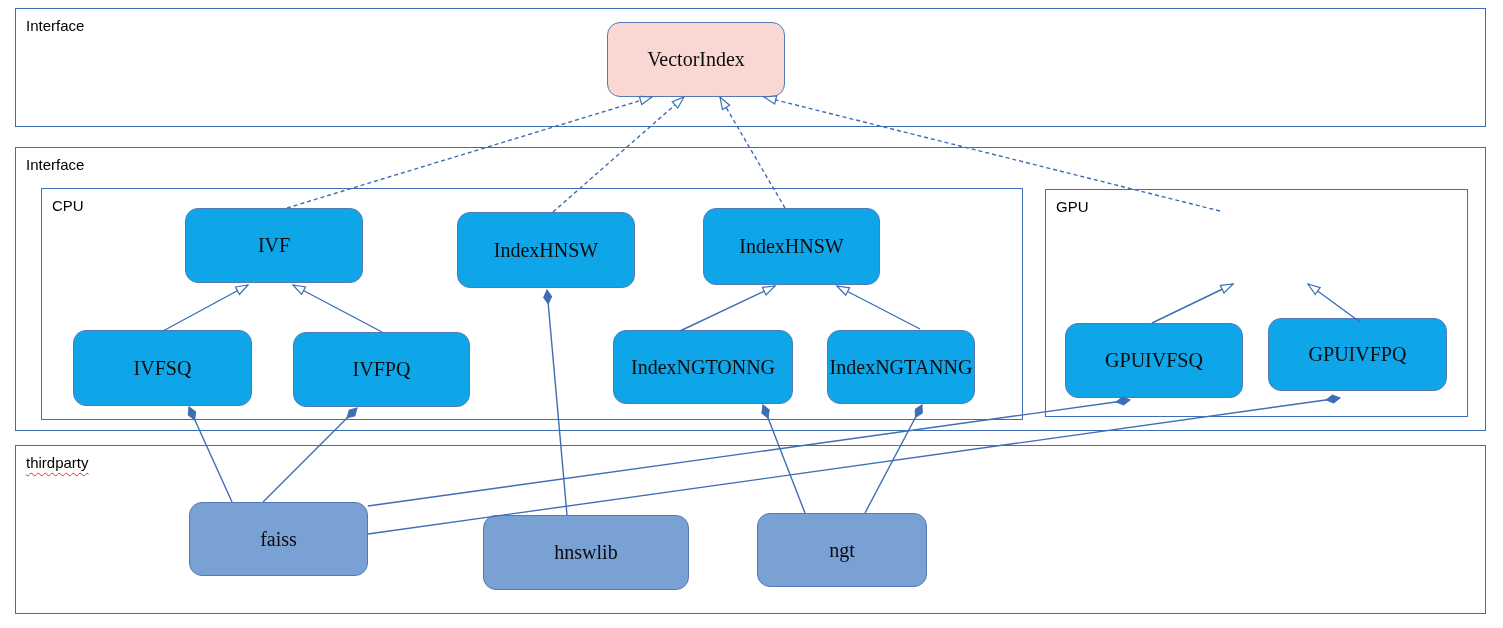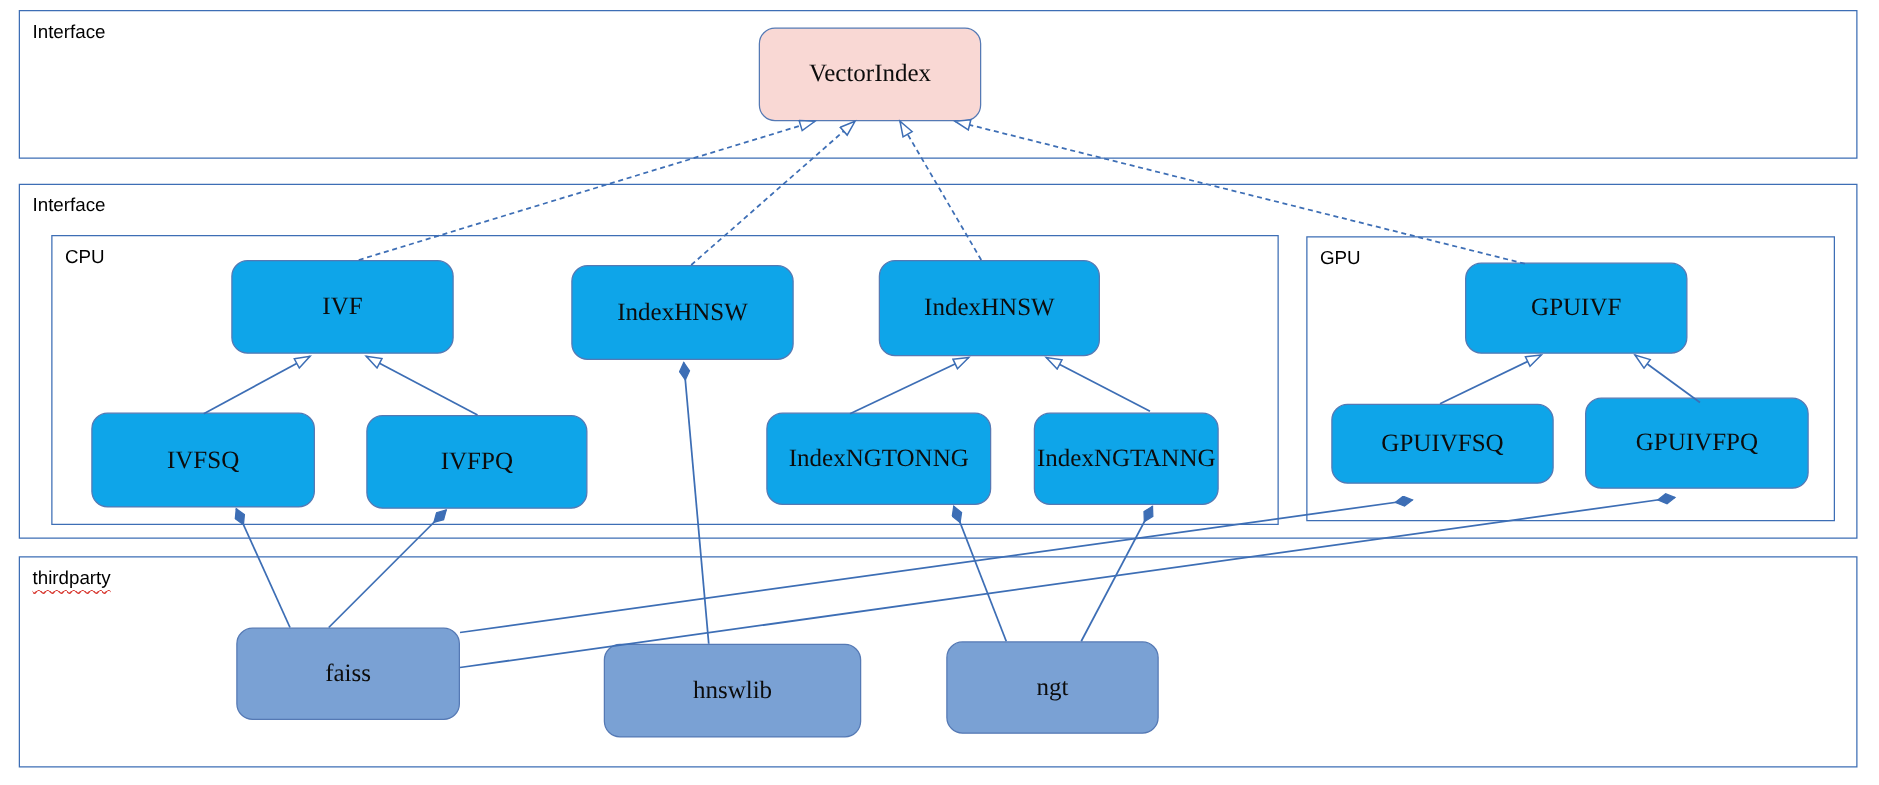--- a/index.html
+++ b/index.html
@@ -103,24 +103,21 @@
   <div class="node green" style="left:293px; top:332px; width:177px; height:75px;align-items:center;">
     <span>IVFPQ</span>
   </div>
   <div class="node green" style="left:613px; top:330px; width:180px; height:74px;">
     <span>IndexNGTONNG</span>
   </div>
   <div class="node green" style="left:827px; top:330px; width:148px; height:74px;">
     <span>IndexNGTANNG</span>
   </div>
 
-  <div class="node green" style="left:1172px; top:210px; width:178px; height:73px;">
-    <span>GPUIVF</span>
-  </div>
-  <div class="node green" style="left:1065px; top:323px; width:178px; height:64px;">
+  <div class="node green" style="left:1065px; top:323px; width:178px; height:75px;">
     <span>GPUIVFSQ</span>
   </div>
   <div class="node green" style="left:1268px; top:318px; width:179px; height:73px;">
     <span>GPUIVFPQ</span>
   </div>
 
   <div class="node blue" style="left:189px; top:502px; width:179px; height:74px;">
     <span>faiss</span>
   </div>
   <div class="node blue" style="left:483px; top:515px; width:206px; height:75px;">

